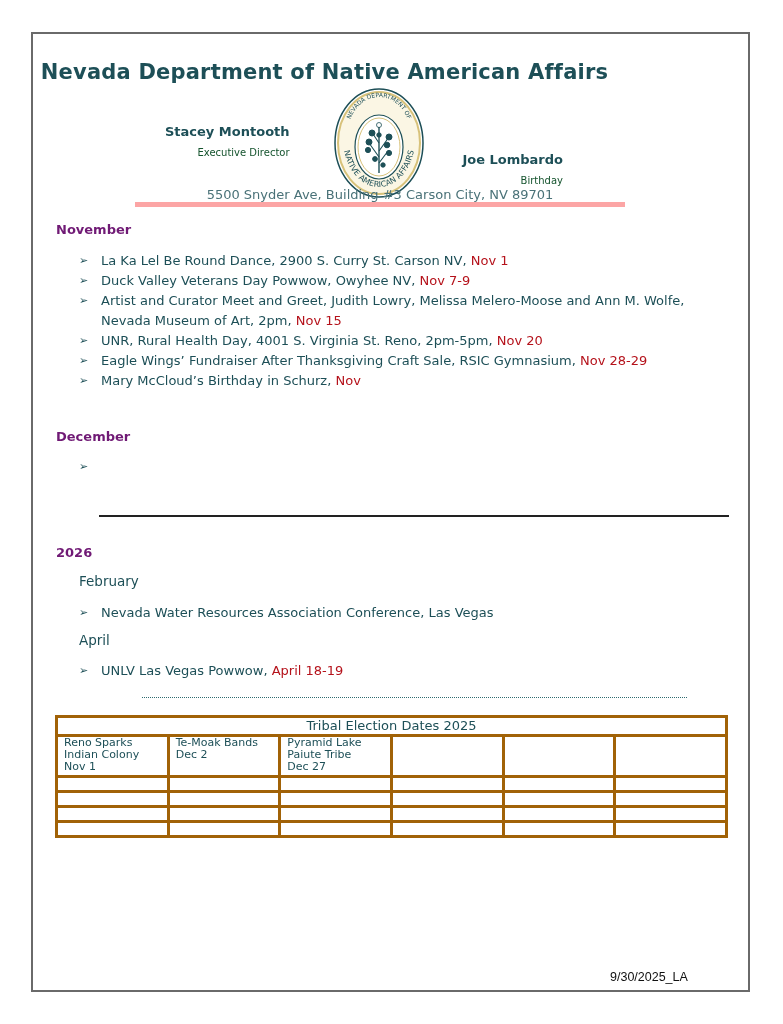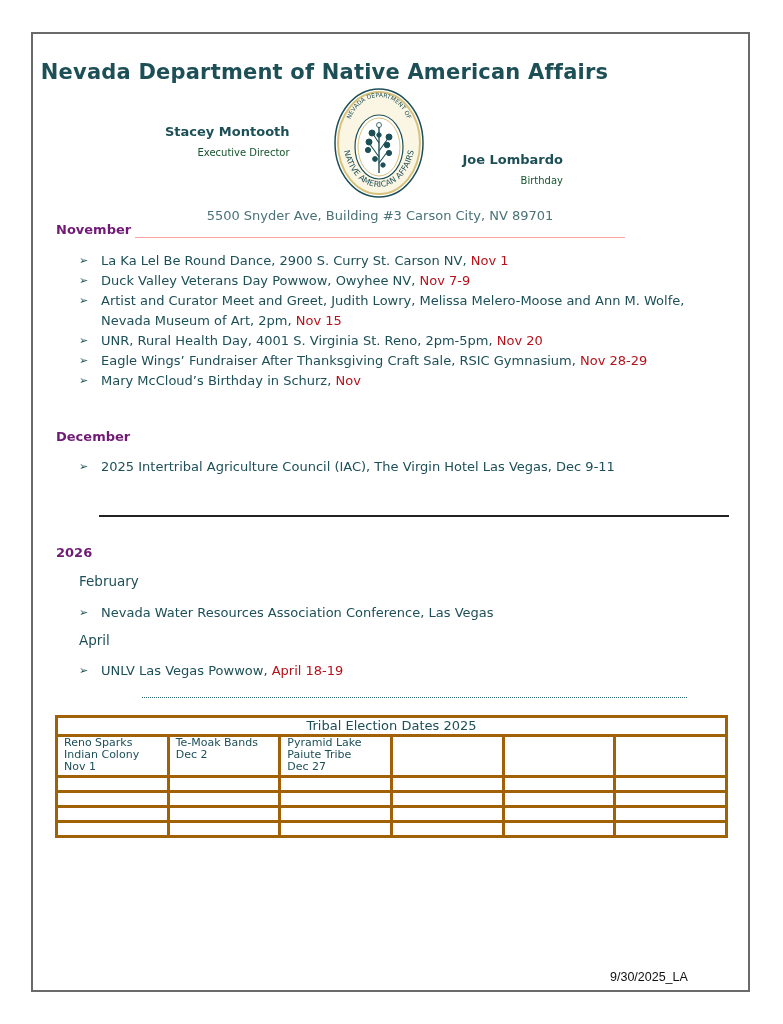--- a/index.html
+++ b/index.html
@@ -8,22 +8,22 @@
   .page-border { position: absolute; left: 31px; top: 32px; width: 719px; height: 960px;
                  border: 2px solid #6a6a6a; box-sizing: border-box; }
   .title { position: absolute; left: 0; width: 649px; top: 60px; text-align: center;
            font-size: 21px; font-weight: bold; color: #1d4f57; letter-spacing: 0.2px; }
   .person { position: absolute; font-size: 13px; }
   .person .name { font-weight: bold; color: #1d4f57; }
   .person .role { color: #14532d; margin-top: 8px; font-size: 10px; text-align: right; }
   .p-left { left: 165px; top: 124px; }
   .p-right { right: 220px; top: 124px; text-align: right; margin-top: 28px; }
   .logo { position: absolute; left: 333px; top: 87px; width: 92px; height: 112px; }
-  .address { position: absolute; left: 135px; width: 490px; top: 208px; text-align: center;
-             font-size: 13px; color: #4a7278; border-bottom: 1px solid #fca5a5; padding-bottom: 14px; }
+  .address { position: absolute; left: 135px; width: 490px; top: 187px; text-align: center;
+             font-size: 13px; color: #4a7278; border-bottom: 5px solid #fca5a5; padding-bottom: 0; }
   .section-h { position: absolute; left: 56px; font-size: 13px; font-weight: bold; color: #701a75; }
   .list { position: absolute; left: 79px; margin: 0; padding: 0; list-style: none; font-size: 13px; }
   .list li { position: relative; padding-left: 22px; line-height: 20px; color: #1d4f57; }
   .list li .arrow { position: absolute; left: 0; top: 0; font-size: 11px; color: #1d4f57; }
   .red { color: #b5121b; }
   .sub-month { position: absolute; left: 79px; font-size: 13.5px; color: #1d4f57; }
   .rule-thick { position: absolute; left: 99px; top: 515px; width: 630px; height: 2px; background: #222; }
   .rule-dotted { position: absolute; left: 142px; top: 697px; width: 545px; height: 0;
                  border-top: 1px dotted #2f6b70; }
   table.elections { position: absolute; left: 55px; top: 715px; width: 673px; border-collapse: collapse;
@@ -90,21 +90,21 @@
     <li><span class="arrow">➢</span><span>La Ka Lel Be Round Dance, 2900 S. Curry St. Carson NV, </span><span class="red">Nov 1</span></li>
     <li><span class="arrow">➢</span><span>Duck Valley Veterans Day Powwow, Owyhee NV, </span><span class="red">Nov 7-9</span></li>
     <li><span class="arrow">➢</span><span>Artist and Curator Meet and Greet, Judith Lowry, Melissa Melero-Moose and Ann M. Wolfe, Nevada Museum of Art, 2pm, </span><span class="red">Nov 15</span></li>
     <li><span class="arrow">➢</span><span>UNR, Rural Health Day, 4001 S. Virginia St. Reno, 2pm-5pm, </span><span class="red">Nov 20</span></li>
     <li><span class="arrow">➢</span><span>Eagle Wings’ Fundraiser After Thanksgiving Craft Sale, RSIC Gymnasium, </span><span class="red">Nov 28-29</span></li>
     <li><span class="arrow">➢</span><span>Mary McCloud’s Birthday in Schurz, </span><span class="red">Nov</span></li>
   </ul>
 
 <div class="section-h" style="top:429px;">December</div>
 <ul class="list" id="dec-list" style="top:457px; width:640px;">
-    <li><span class="arrow">➢</span><span>2025 Intertribal Agriculture Council (IAC), The Virgin Hotel Las Vegas, Dec 9-11</span></li>
+    <li><span class="arrow">➢</span></li>
   </ul>
 
 <div class="rule-thick"></div>
 
 <div class="section-h" style="top:545px;">2026</div>
 <div class="sub-month" style="top:573px;">February</div>
 <ul class="list" id="feb-list" style="top:603px; width:640px;">
     <li><span class="arrow">➢</span><span>Nevada Water Resources Association Conference, Las Vegas</span></li>
   </ul>
 <div class="sub-month" style="top:632px;">April</div>

